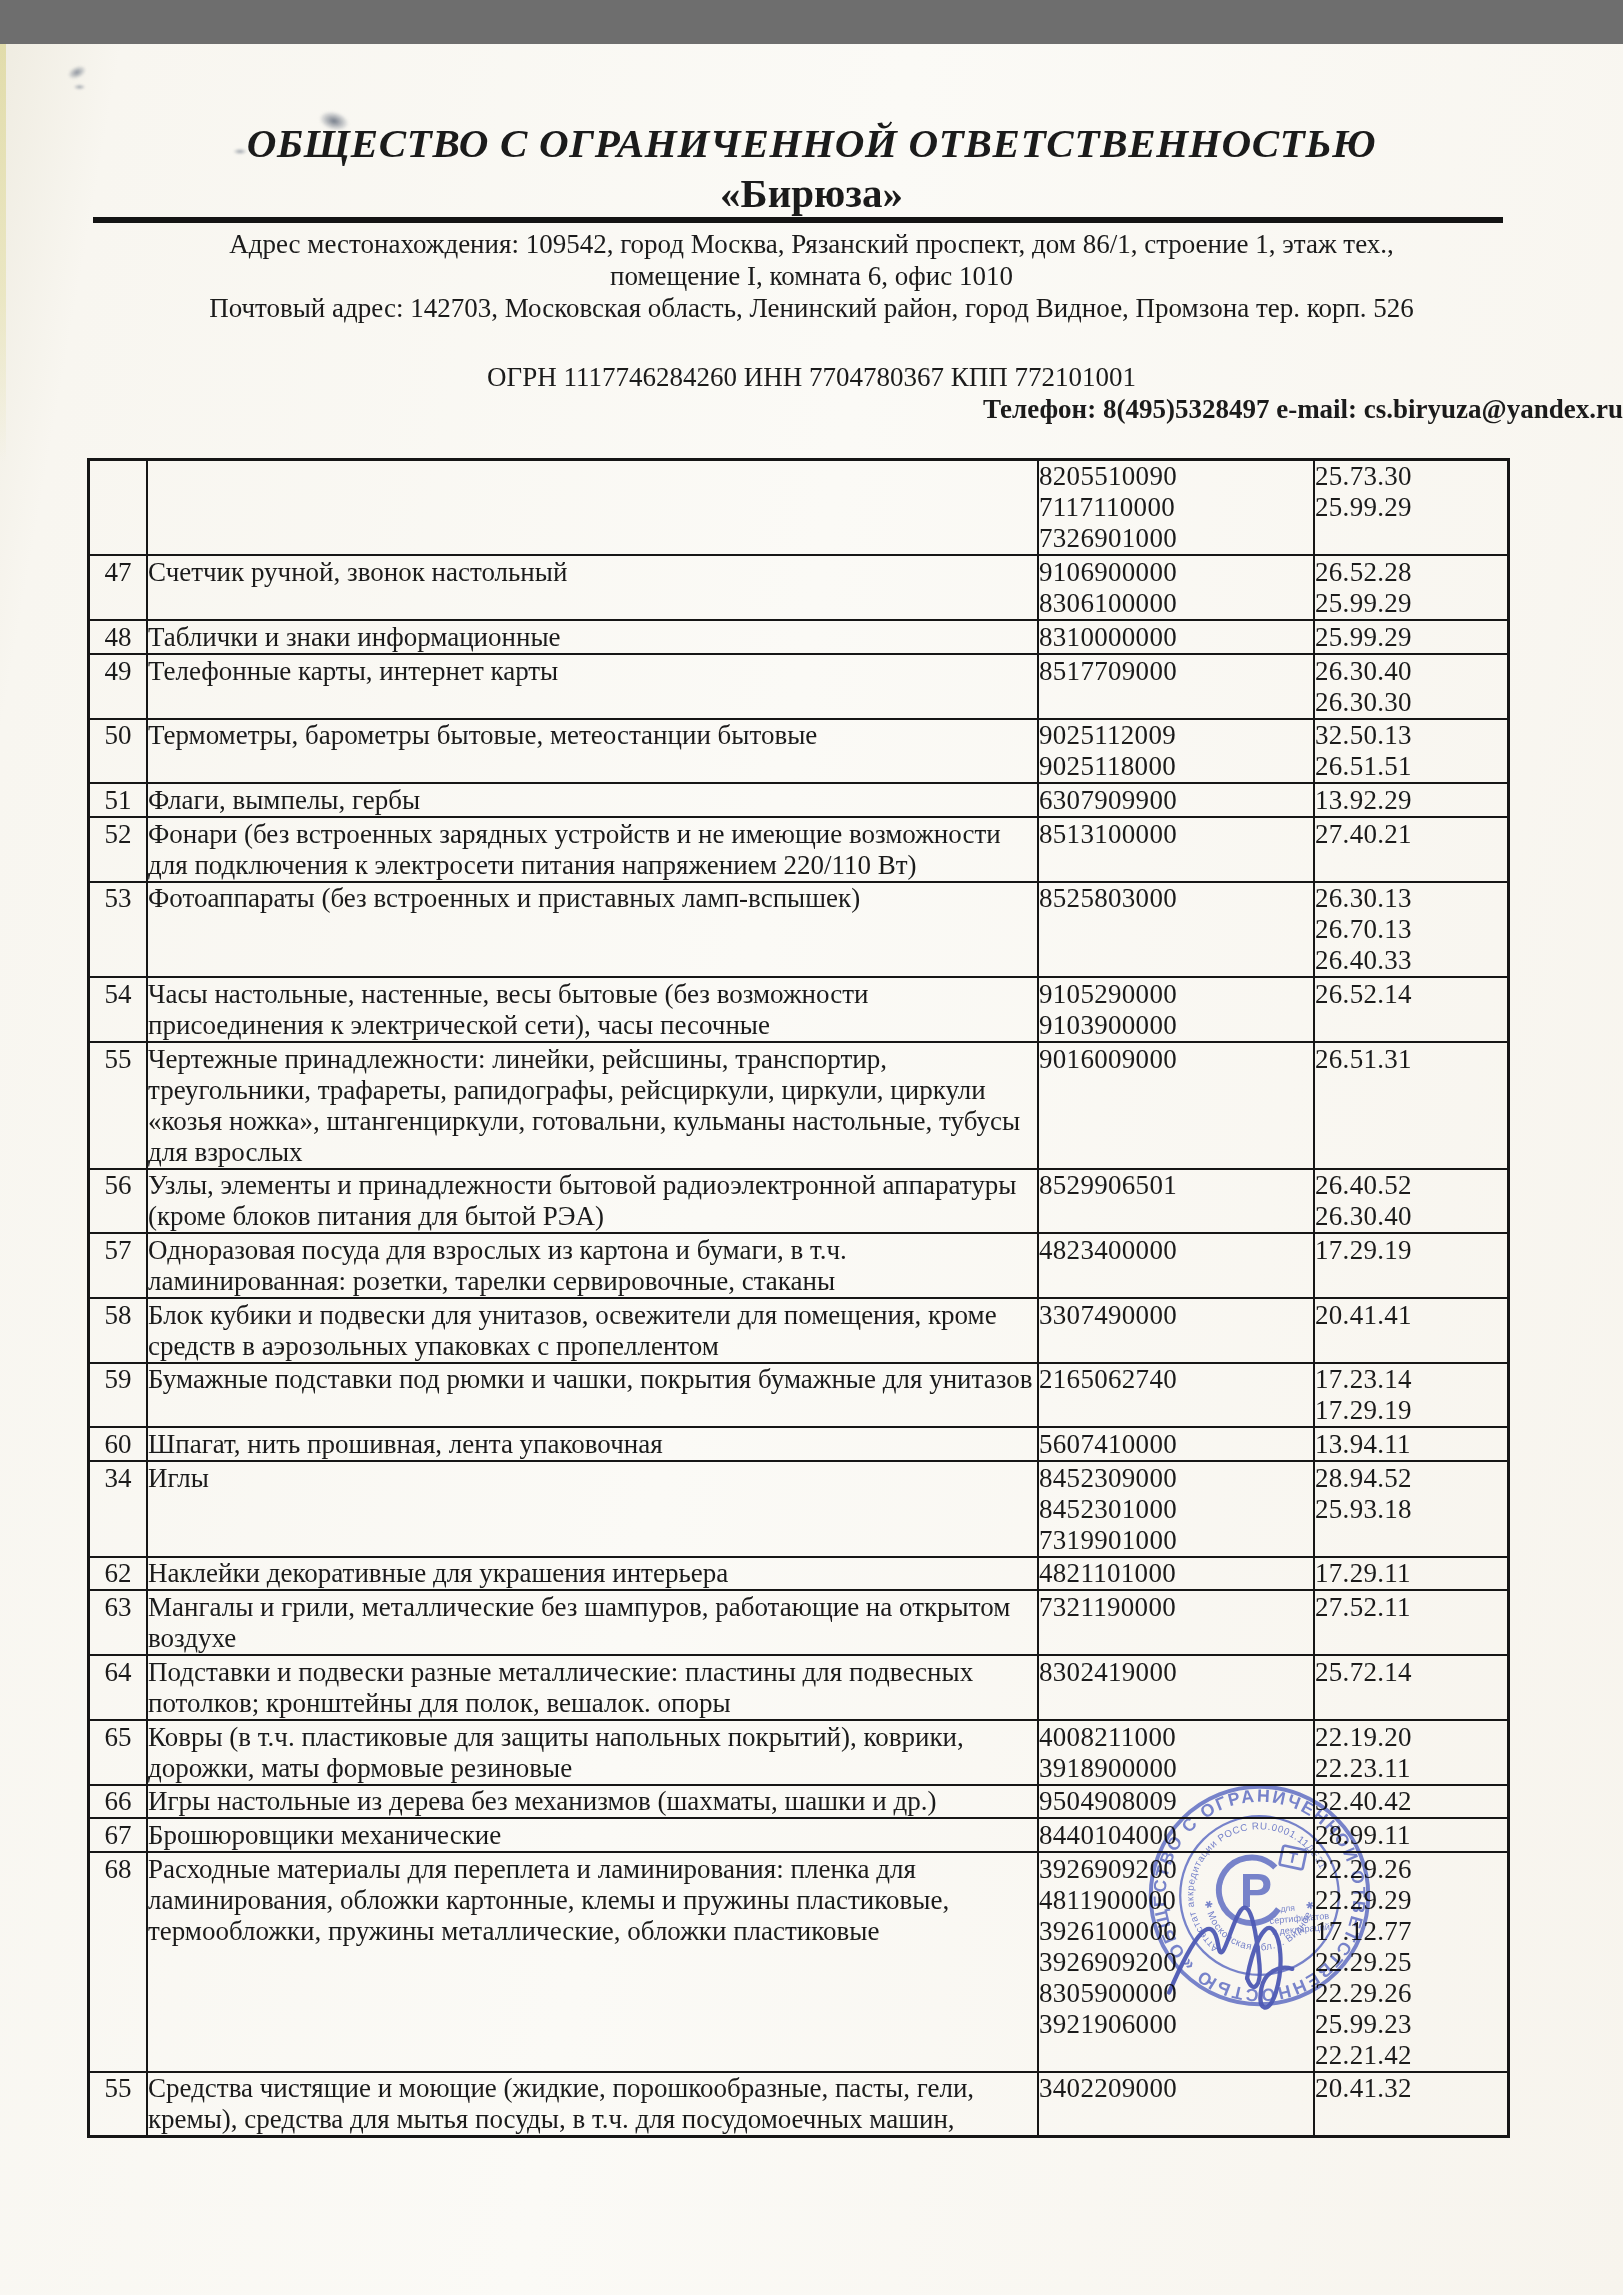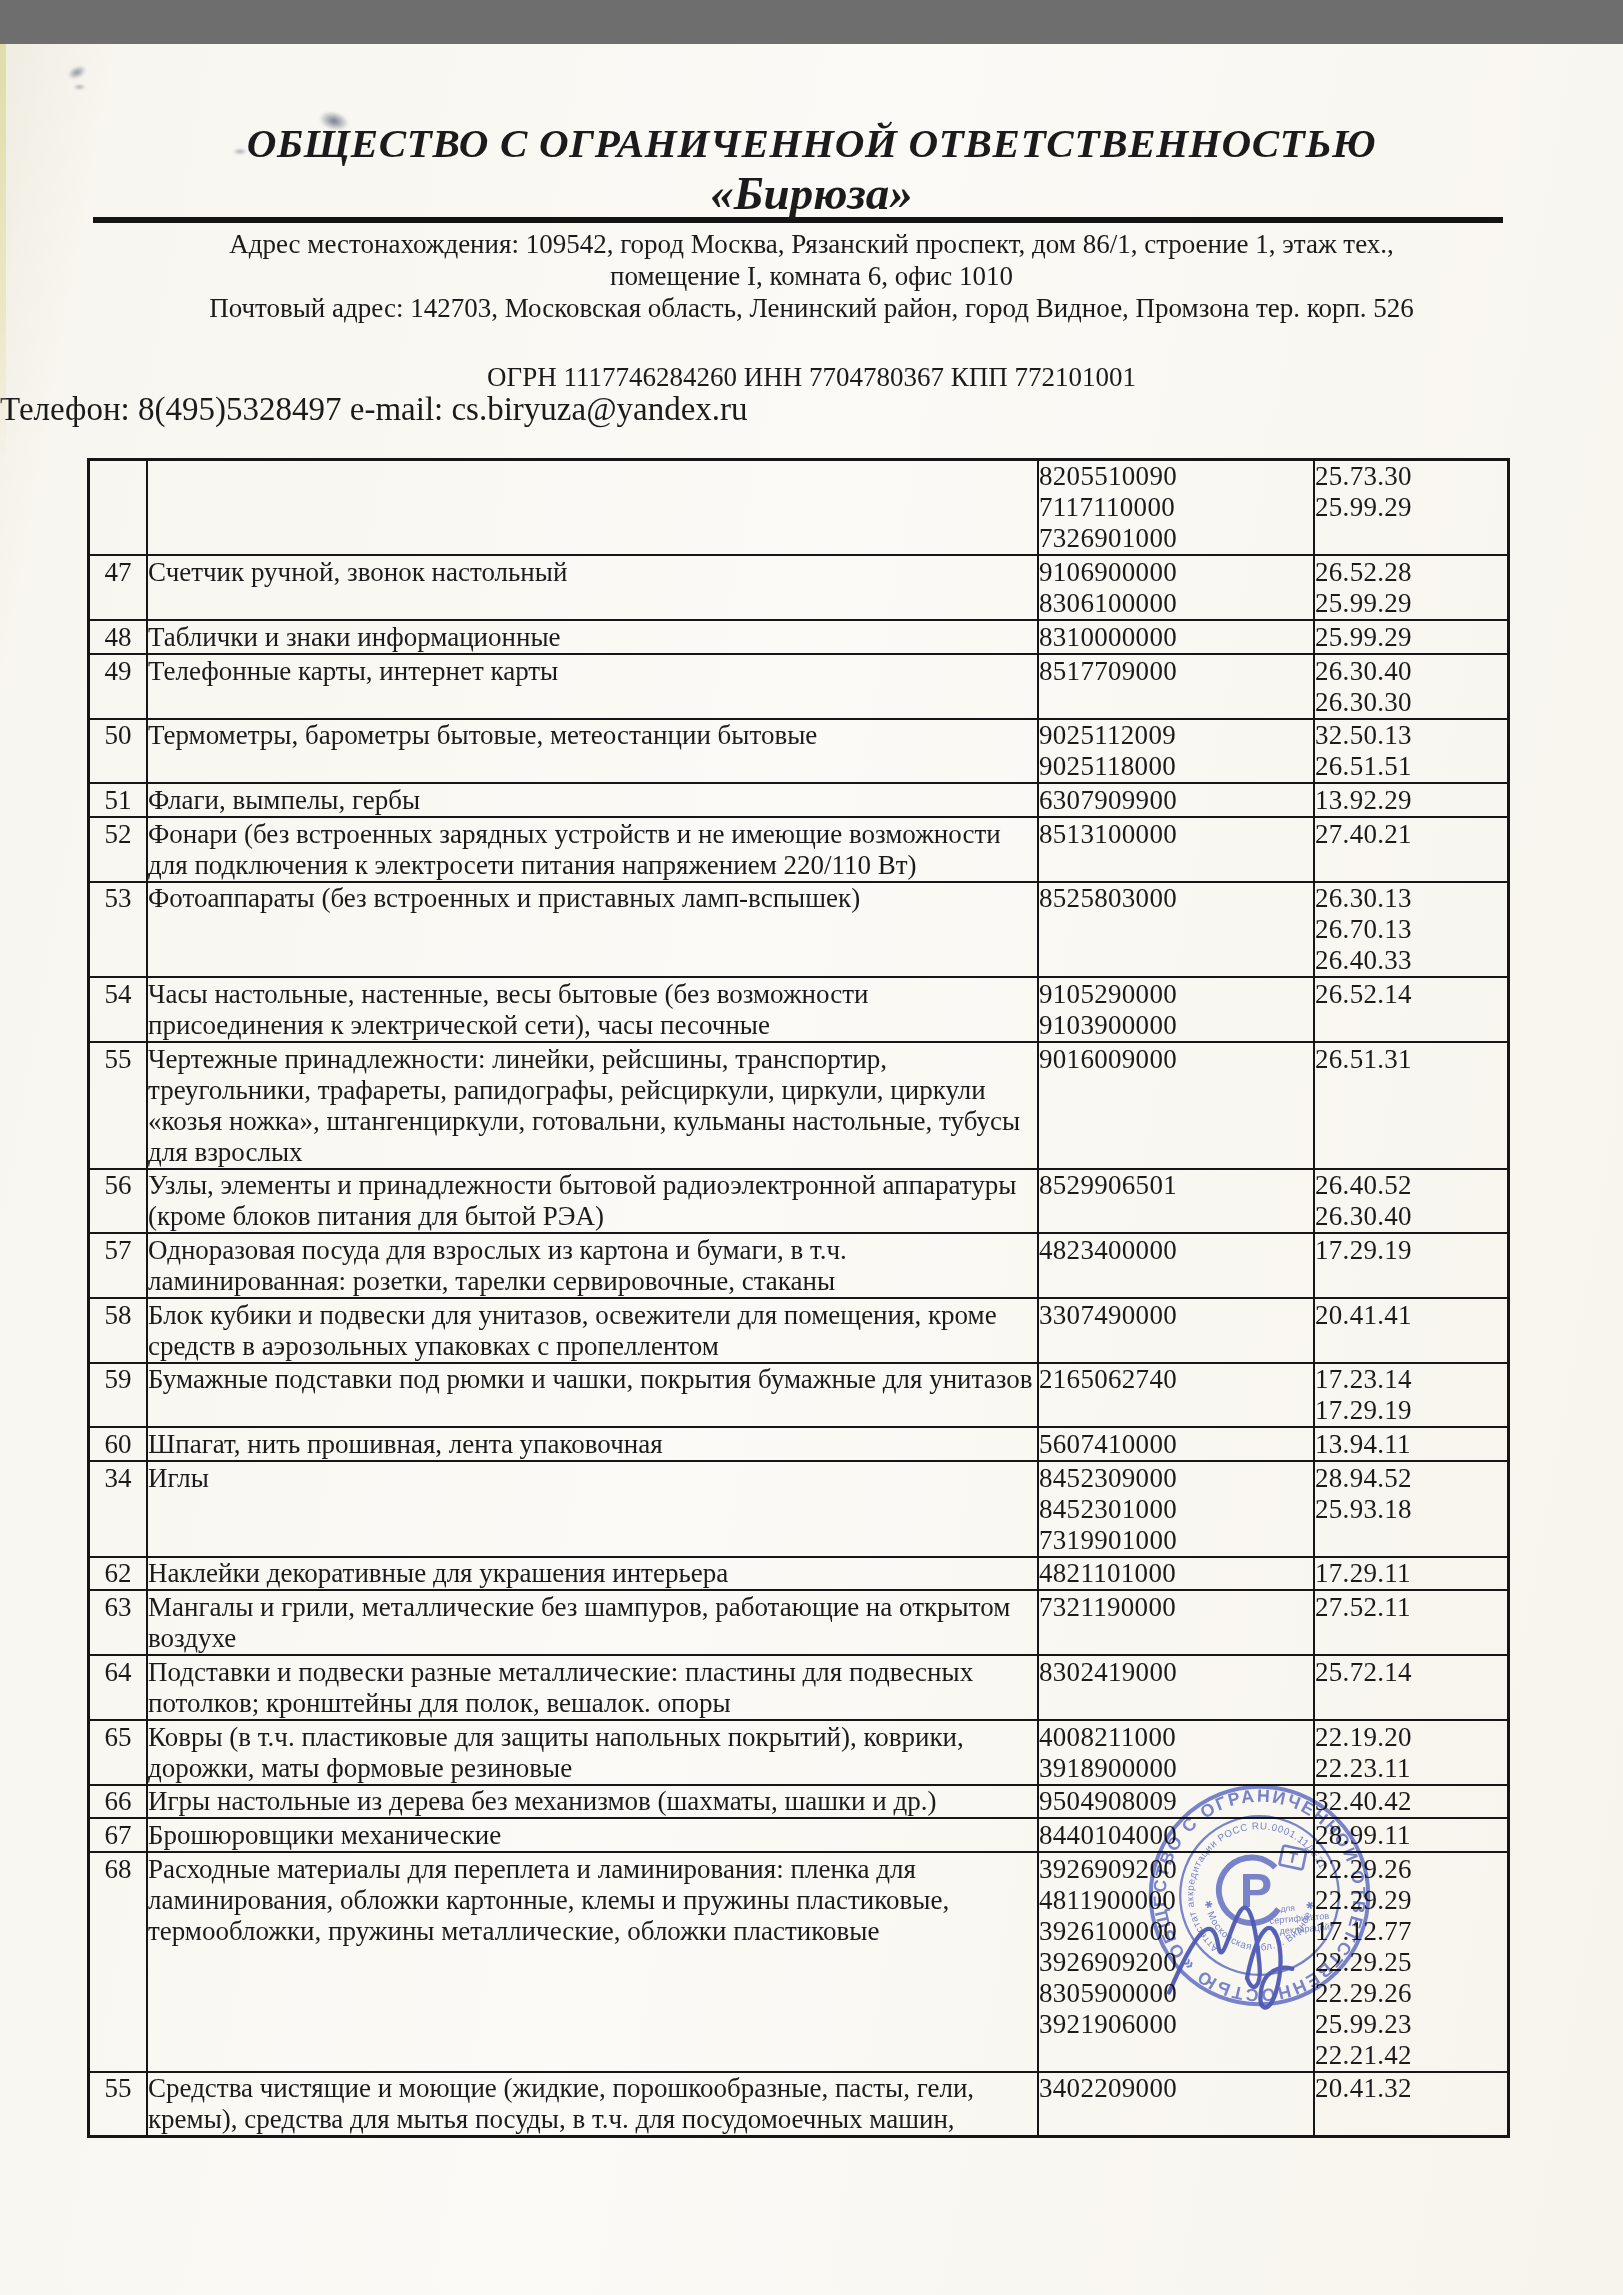--- a/index.html
+++ b/index.html
@@ -18,25 +18,25 @@
     background:radial-gradient(closest-side,#8a919c,transparent 70%);transform:rotate(-25deg);}
   .smudge.s2{left:313px;top:64px;width:42px;height:26px;
     background:radial-gradient(closest-side,#737b88,transparent 72%);transform:rotate(15deg);}
   .smudge.s3{left:230px;top:103px;width:19.6px;height:9.2px;
     background:radial-gradient(closest-side,#9aa0a8,transparent 70%);}
   .smudge.s4{left:71px;top:39px;width:17px;height:7.9px;
     background:radial-gradient(closest-side,#9aa0a8,transparent 70%);}
 
   .header{padding-top:77px;text-align:center;}
   .title1{font-size:41px;line-height:44px;font-weight:bold;font-style:italic;letter-spacing:0.7px;}
-  .title2{font-size:47px;line-height:42px;font-weight:bold;font-style:italic;margin-top:6.5px;}
+  .title2{font-size:41px;line-height:42px;font-weight:bold;margin-top:6.5px;}
   .rule{height:5.2px;background:#141414;width:1410px;margin:3.9px 0 5.2px 93px;}
   .addr{font-size:27px;line-height:32px;text-align:center;}
   .reg{font-size:27px;line-height:32px;text-align:center;margin-top:37px;}
-  .phone{font-size:33px;line-height:32px;text-align:left;}
+  .phone{font-size:27px;line-height:32px;text-align:right;font-weight:bold;}
 
   table.products{
     border-collapse:collapse;margin:33px 0 0 87px;width:1420px;
     table-layout:fixed;border:3.3px solid #161616;
   }
   table.products td{
     border:2px solid #161616;vertical-align:top;
     font-size:27px;line-height:31px;padding:0.7px 0 0 0;
   }
   td.c-num{width:56px;text-align:center;}

